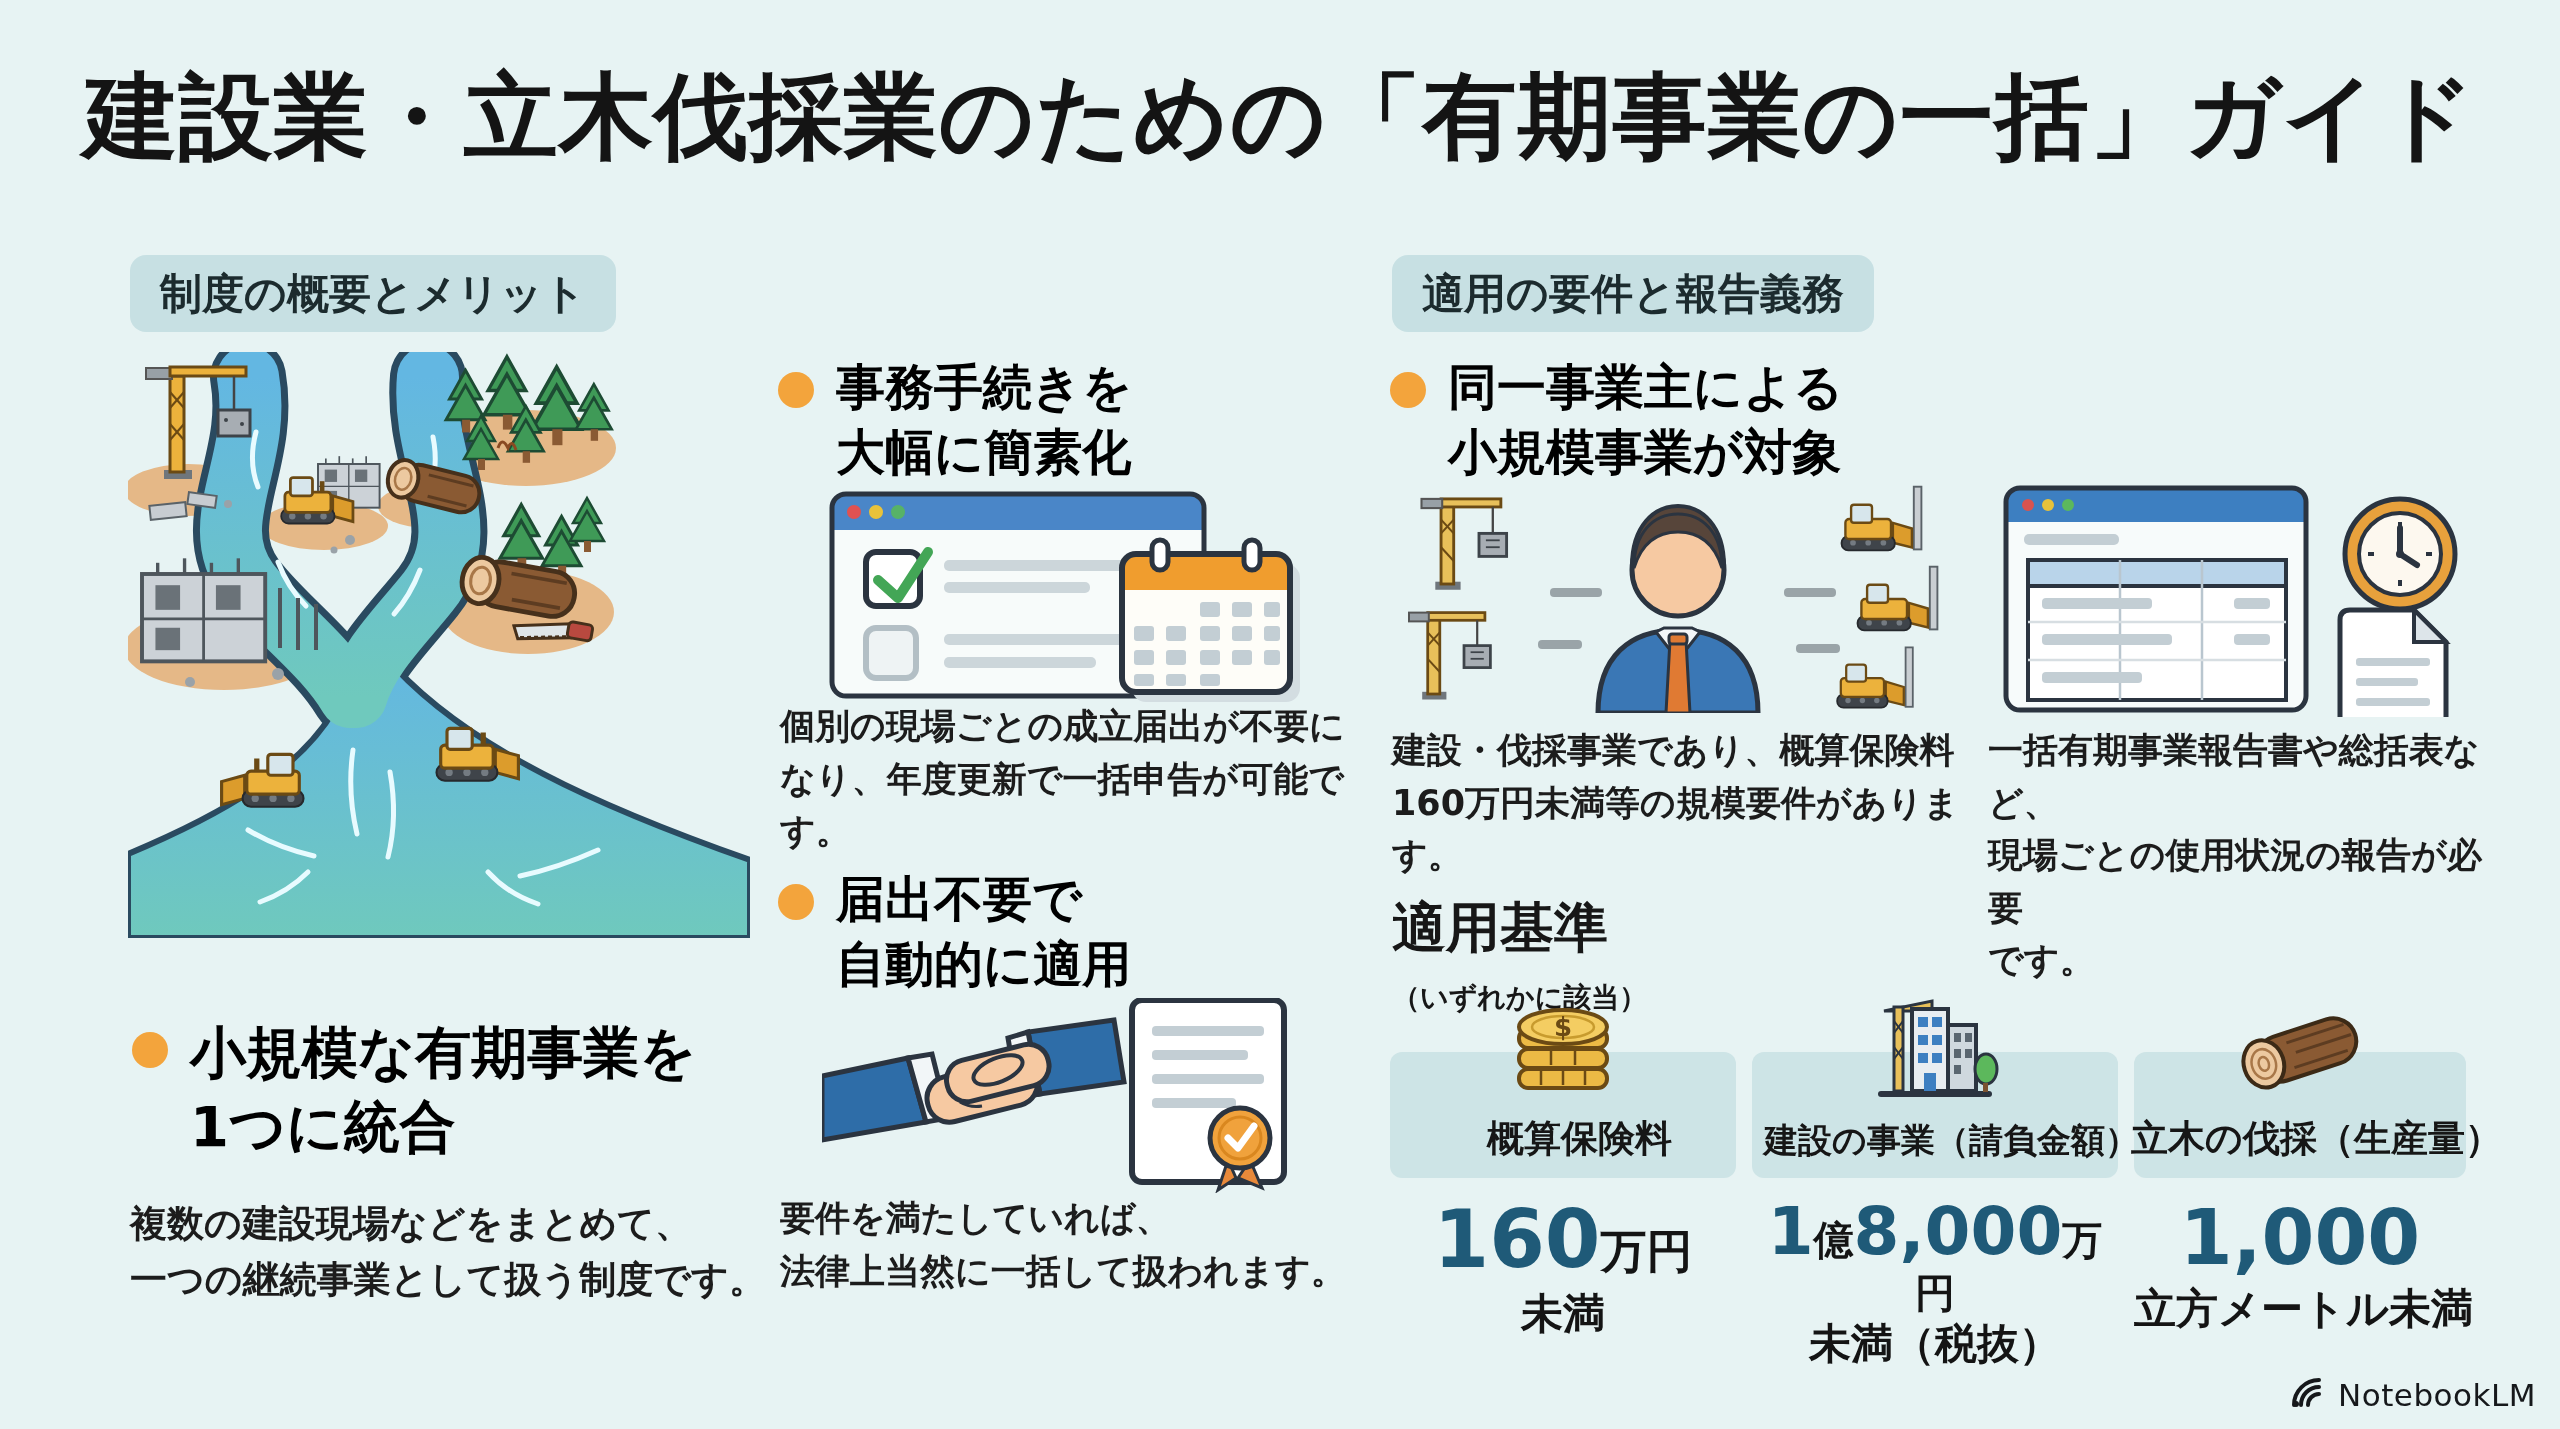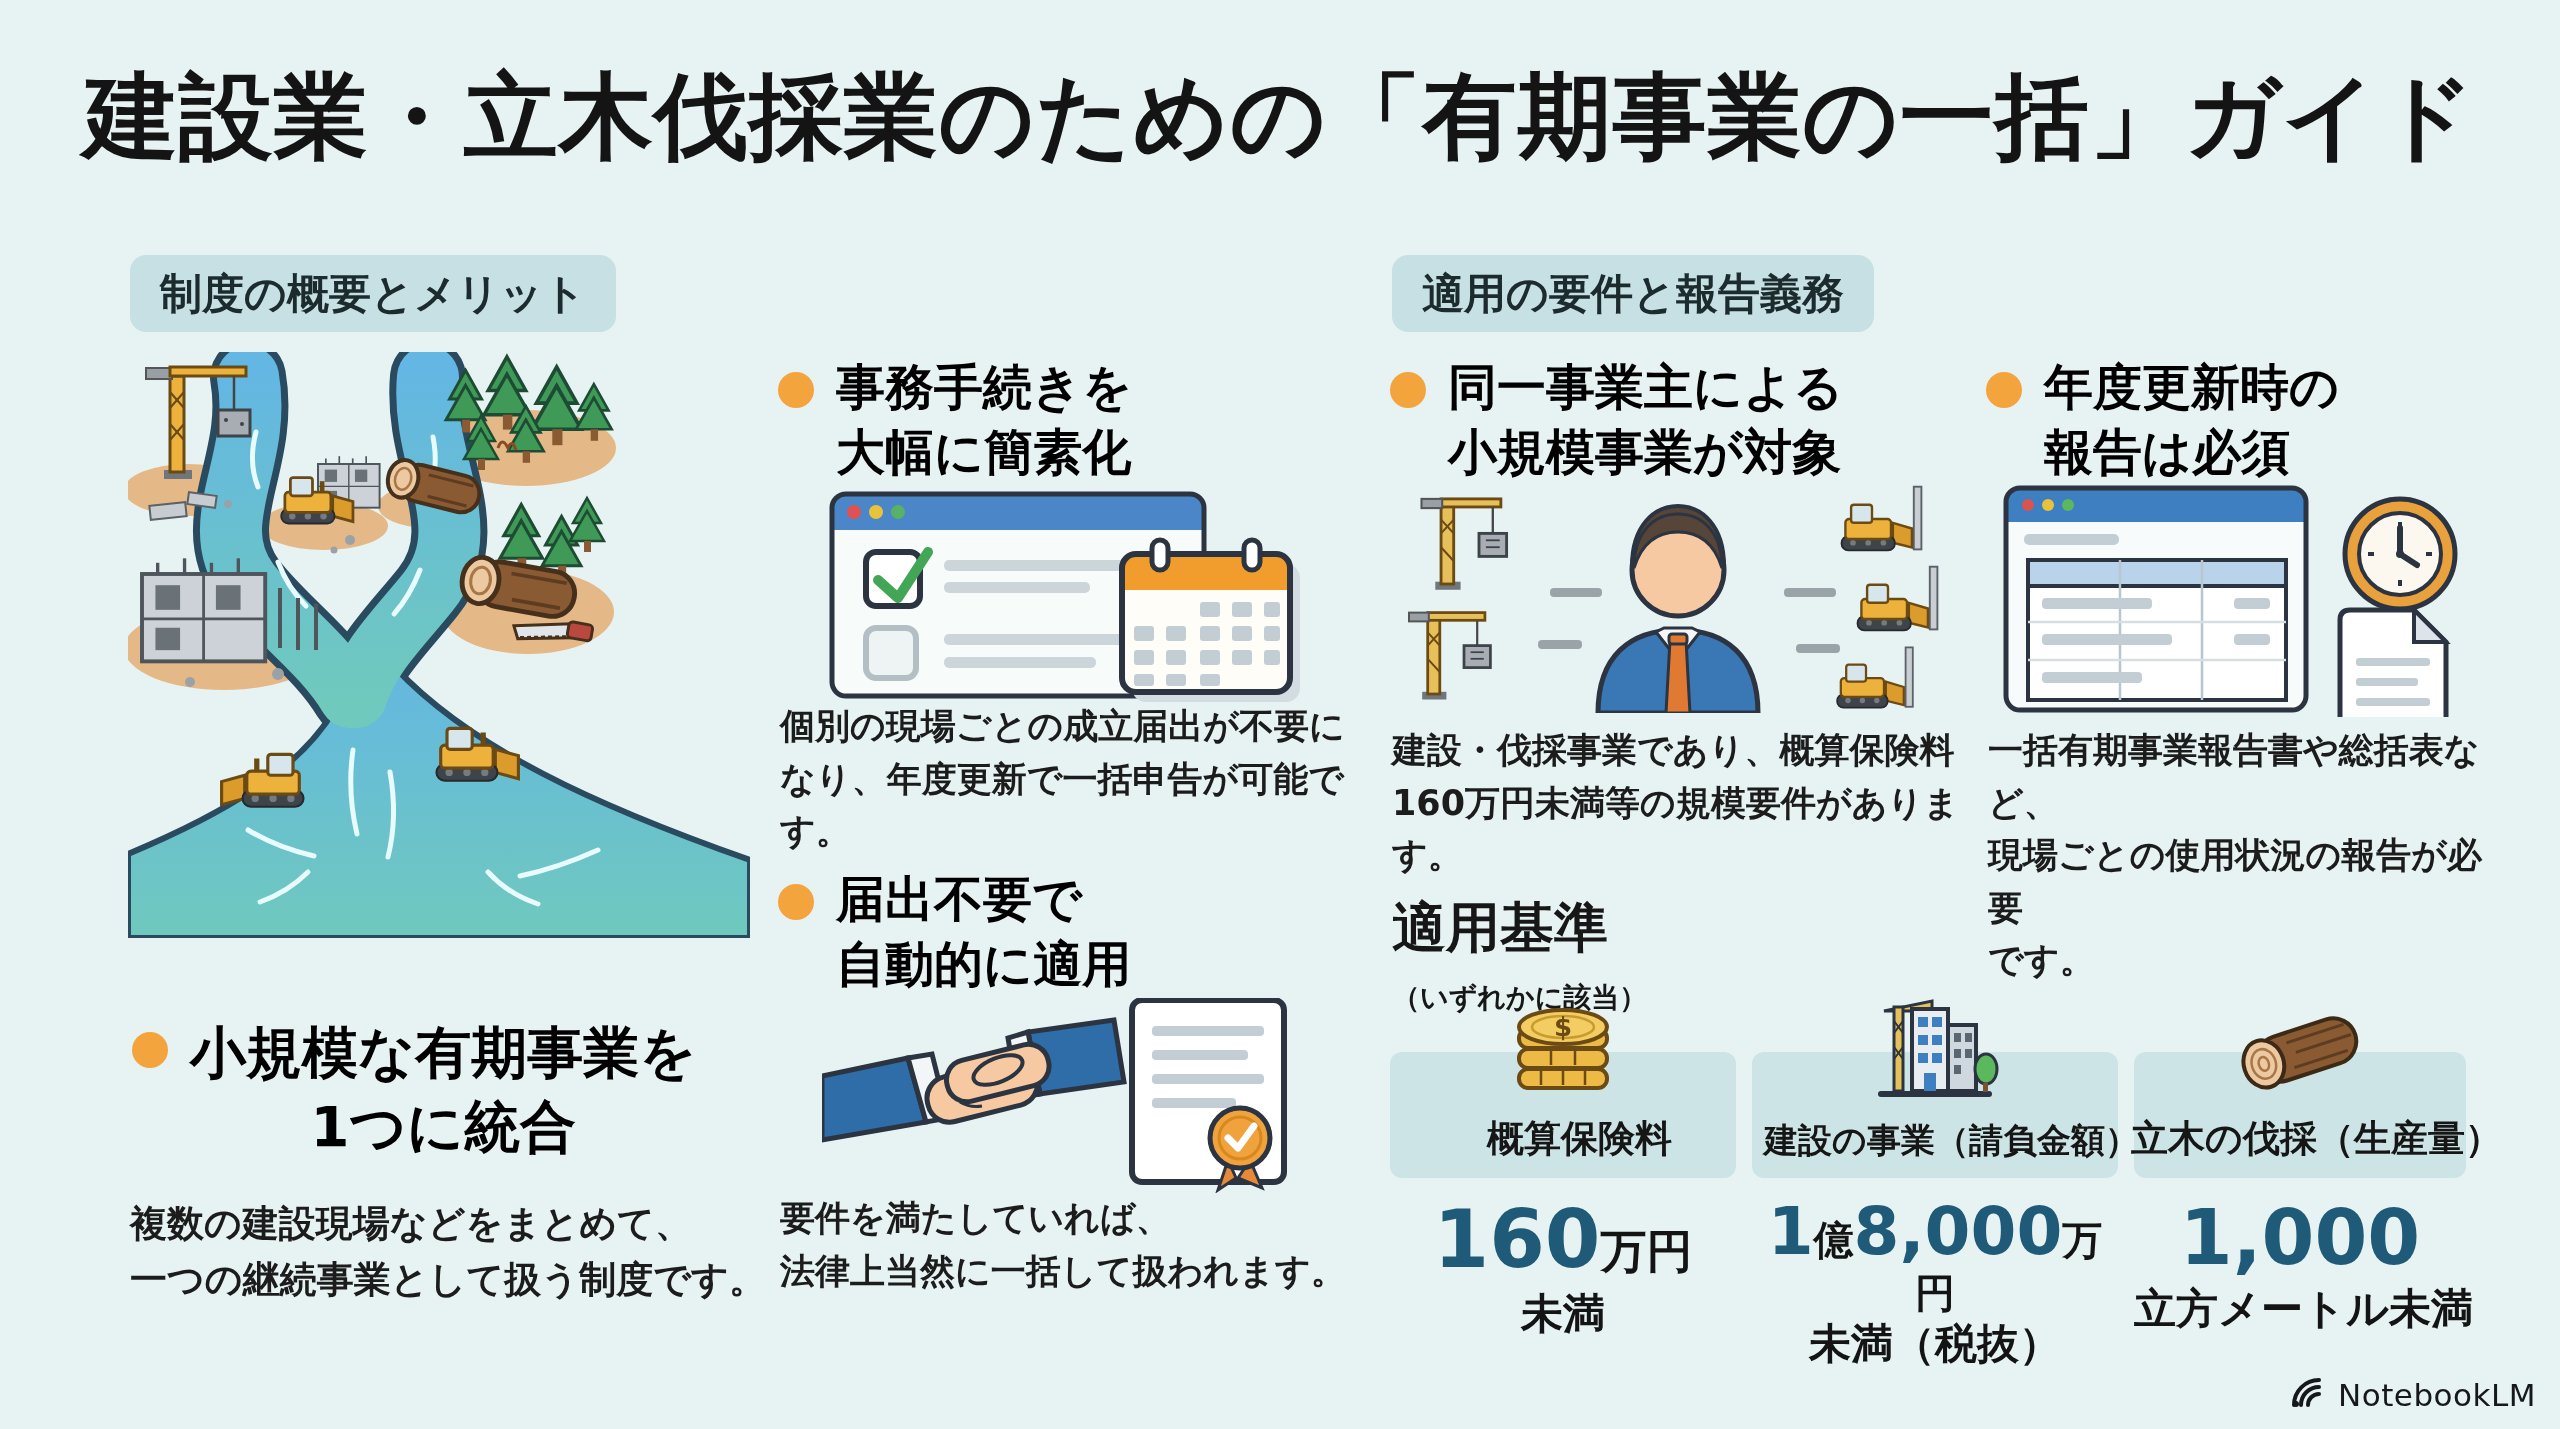--- a/index.html
+++ b/index.html
@@ -4,21 +4,21 @@
 <style>
   html,body{margin:0;padding:0;}
   body{font-family:"DejaVu Sans","Liberation Sans",sans-serif;}
   .stage{position:relative;width:2560px;height:1429px;background:#e7f3f3;overflow:hidden;color:#171717;}
   .abs{position:absolute;}
   .title{top:54px;left:0;width:2560px;text-align:center;font-size:94px;font-weight:900;letter-spacing:1px;color:#141414;white-space:nowrap;}
   .pill{background:#c7e0e3;border-radius:16px;padding:14px 30px;font-size:42px;font-weight:800;color:#1c2b2e;}
   .point{display:flex;gap:22px;align-items:flex-start;}
   .dot{width:36px;height:36px;border-radius:50%;background:#f3a43c;flex:none;margin-top:16px;}
   .point-text{font-size:49px;font-weight:800;line-height:1.32;white-space:pre-line;color:#000000;}
-  .point-text.big{font-size:56px;text-align:center;}
+  .point-text.big{font-size:56px;}
   .body-text{font-size:35px;line-height:1.5;font-weight:600;white-space:pre-line;color:#1c1c1c;}
   .body-text.lg{font-size:37px;}
   .crit-head{display:flex;align-items:baseline;gap:14px;}
   .crit-title{font-size:54px;font-weight:900;}
   .crit-sub{font-size:28px;font-weight:700;}
   .cards{display:flex;gap:16px;align-items:flex-start;}
   .card{position:relative;text-align:center;}
   .card.c1{width:346px;}.card.c2{width:366px;}.card.c3{width:332px;}
   .card-icon{position:absolute;top:0;left:50%;transform:translateX(-50%);z-index:2;}
   .band{margin-top:64px;height:126px;background:#cde4e6;border-radius:12px;display:flex;align-items:flex-end;justify-content:center;padding-bottom:14px;box-sizing:border-box;padding-left:33px;}
@@ -321,25 +321,20 @@
       <path d="M200,235 C200,178 232,152 280,152 C328,152 360,178 360,235 Z" fill="#3a77b5" stroke="#2b3440" stroke-width="5"></path>
       <polygon points="258,154 280,182 302,154 294,150 266,150" fill="#f4f7f9" stroke="#2b3440" stroke-width="3"></polygon>
       <polygon points="272,162 288,162 292,235 268,235" fill="#e07a33" stroke="#2b3440" stroke-width="3"></polygon>
       <rect x="271" y="156" width="18" height="10" rx="3" fill="#e07a33" stroke="#2b3440" stroke-width="3"></rect>
     </svg>
   </div>
 
   <div class="abs body-text" style="left:1392px;top:724px;width:600px;">建設・伐採事業であり、概算保険料
 160万円未満等の規模要件があります。</div>
 
-  <div class="abs point" style="left:1986px;top:356px;width:520px;">
-    <span class="dot"></span>
-    <div class="point-text">年度更新時の
-報告は必須</div>
-  </div>
 
   <div class="abs" style="left:1998px;top:482px;">
     <svg width="480" height="235" viewBox="0 0 480 235">
       <rect x="8" y="6" width="300" height="222" rx="14" fill="#f7fbfb"></rect>
       <path d="M8,40 L308,40 L308,20 Q308,6 294,6 L22,6 Q8,6 8,20 Z" fill="#3d7fc1"></path>
       <rect x="8" y="6" width="300" height="222" rx="14" fill="none" stroke="#2b3440" stroke-width="5"></rect>
       <circle cx="30" cy="23" r="6" fill="#d9534f"></circle>
         <circle cx="50" cy="23" r="6" fill="#e8c23a"></circle>
         <circle cx="70" cy="23" r="6" fill="#5cb85c"></circle>
       <rect x="26" y="52" width="95" height="11" rx="5" fill="#c3ced4"></rect>

